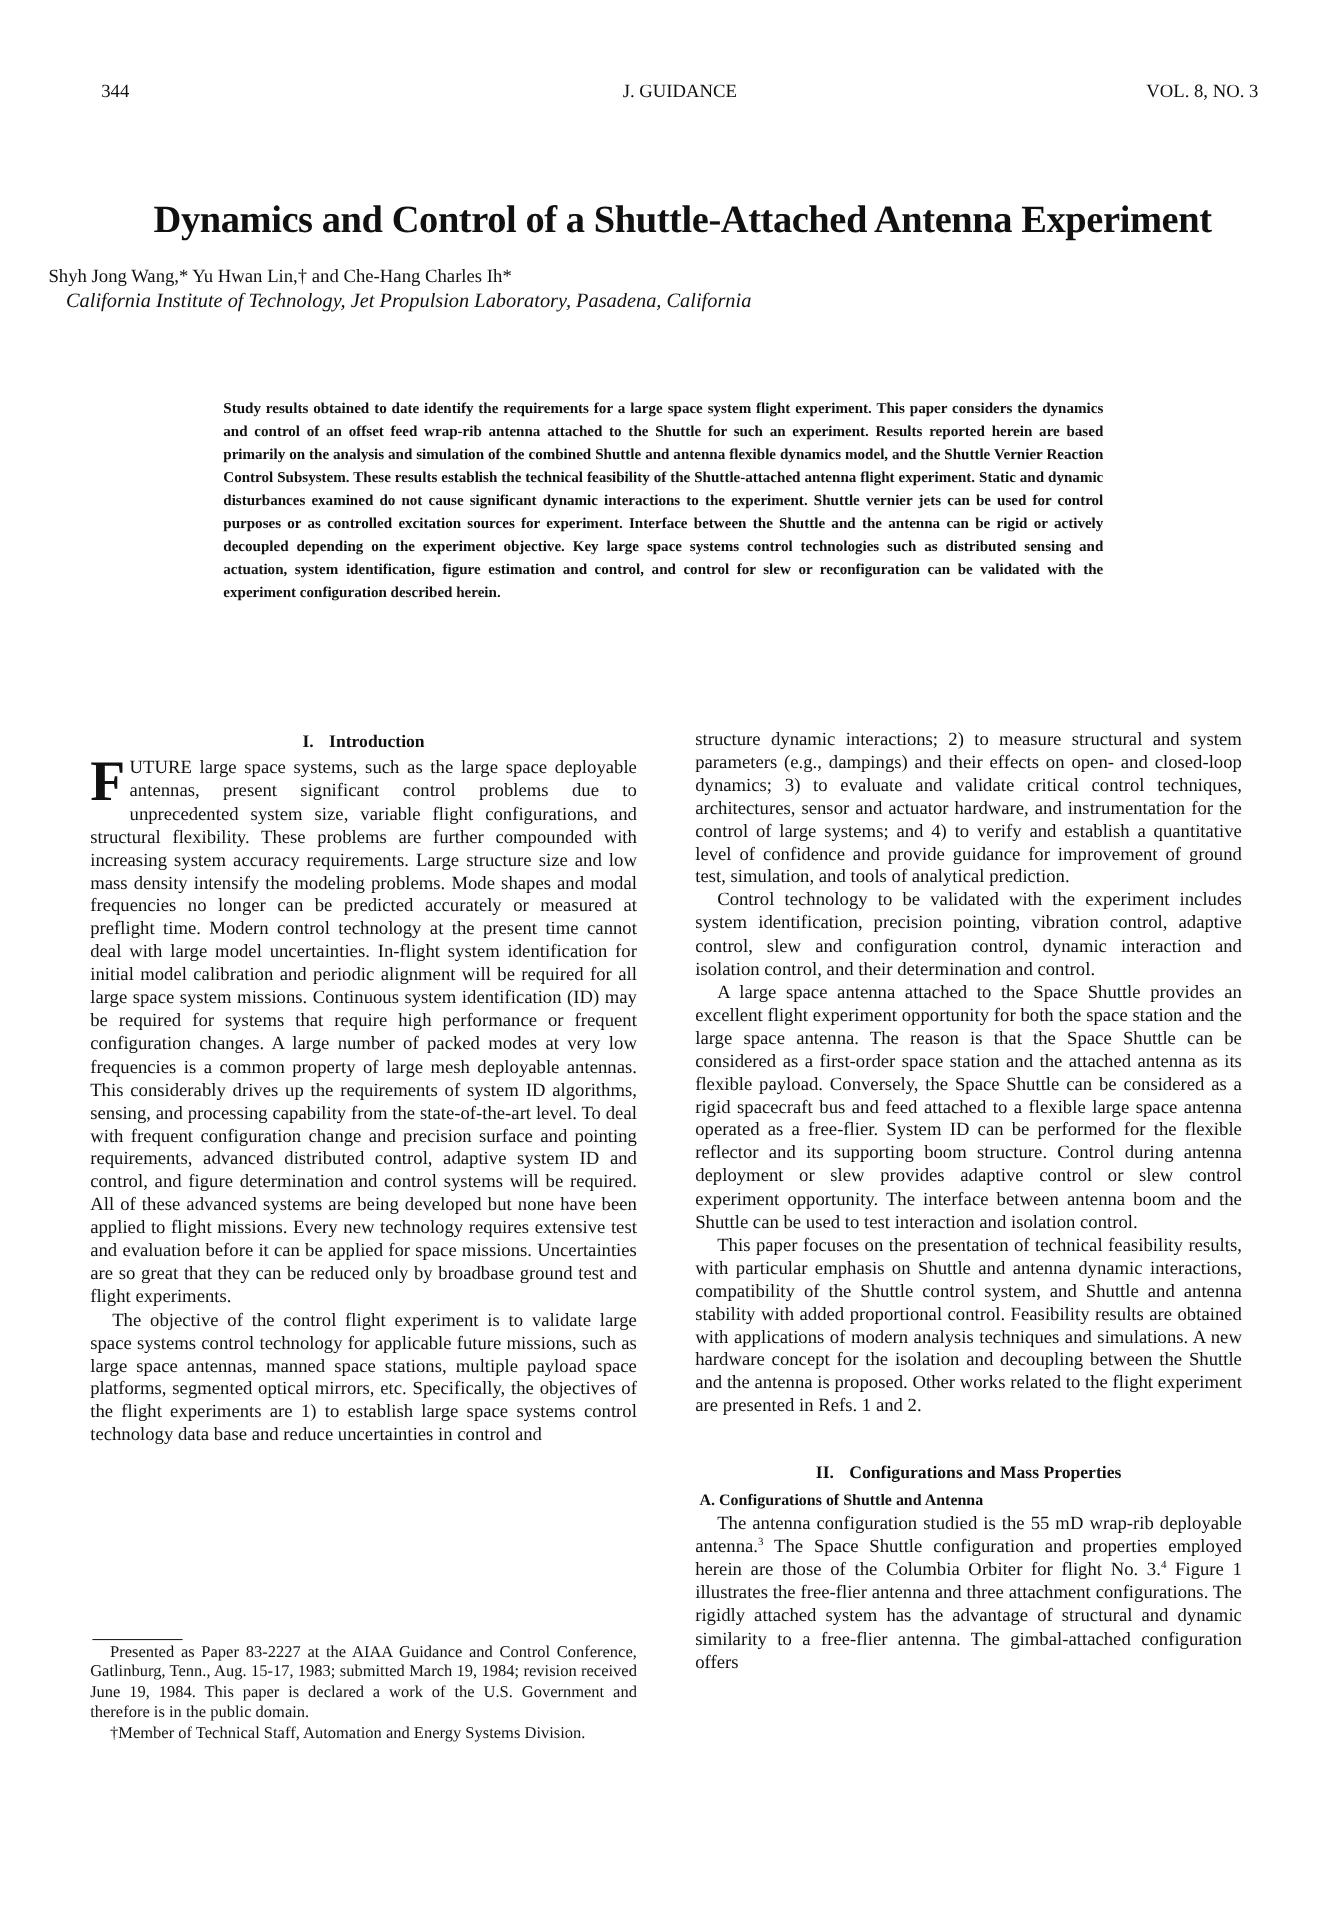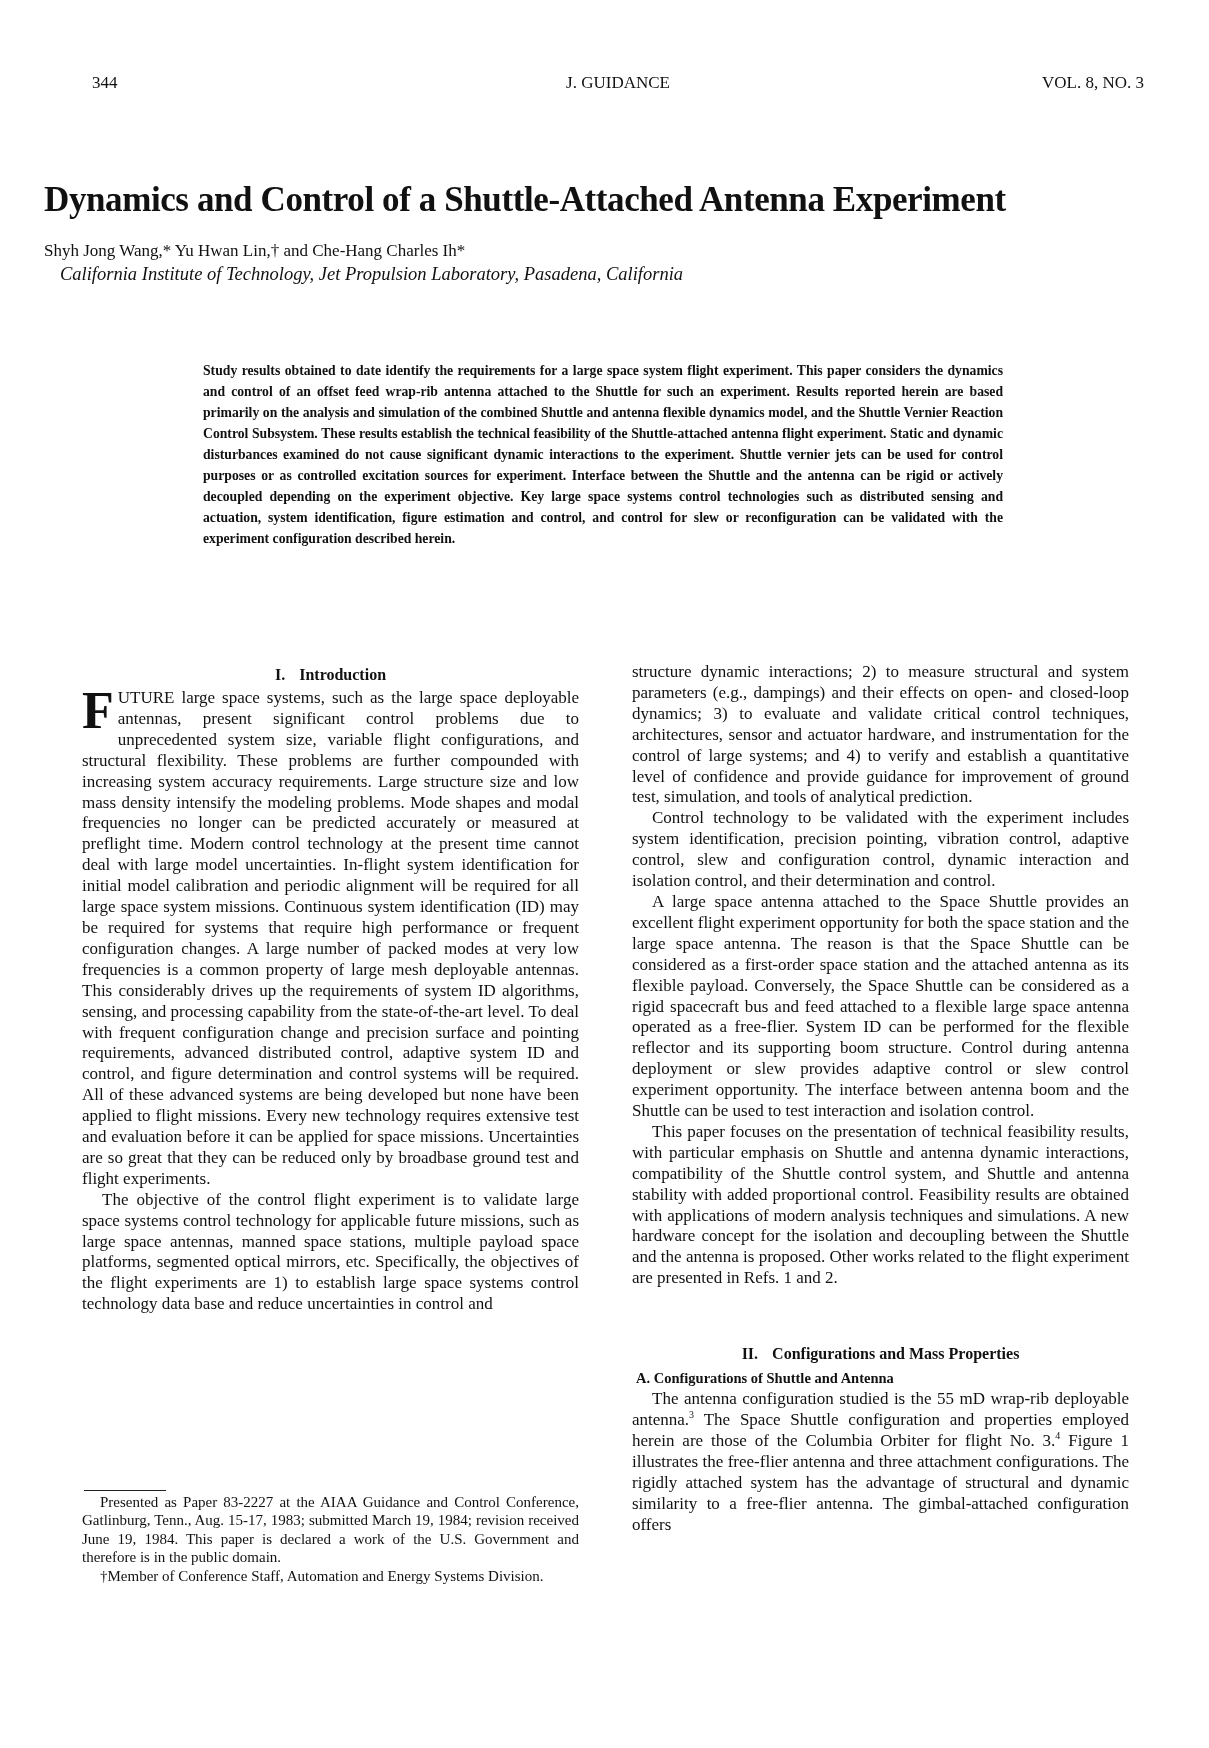--- a/index.html
+++ b/index.html
@@ -9,21 +9,21 @@
     }
     .running-head {
       position: absolute; top: 72px; left: 92px; width: 1052px; height: 22px;
       font-size: 17px; line-height: 22px;
     }
     .running-head .pg { position: absolute; left: 0; top: 0; }
     .running-head .jn { position: absolute; left: 0; width: 100%; text-align: center; top: 0; }
     .running-head .vol { position: absolute; right: 0; top: 0; text-align: right; }
 
     .title {
-      position: absolute; top: 178px; left: 44px; width: 1089px; 
+      position: absolute; top: 178px; left: 76px; width: 1089px; text-align: center;
       font-weight: bold; font-size: 35px; line-height: 44px; letter-spacing: -0.4px;
     }
     .authors {
       position: absolute; top: 240px; left: 44px; width: 1089px; text-align: left;
       font-size: 17px; line-height: 22px;
     }
     .affil {
       position: absolute; top: 263px; left: 60px; width: 1089px; 
       font-size: 18.5px; line-height: 22px; font-style: italic;
     }
@@ -55,21 +55,21 @@
       margin: 3px 4px 0 0; padding: 0;
     }
     .footnote-rule {
       position: absolute; left: 84px; top: 1490px; width: 82px; height: 1px; background: #222;
     }
     .footnotes {
       position: absolute; left: 82px; top: 1493px; width: 497px;
       font-size: 15px; line-height: 18.4px; text-align: justify;
     }
     .footnotes p { margin: 0; text-indent: 18px; }
-    .sec2 { margin-top: 52px; }
+    .sec2 { margin-top: 38px; }
     sup { font-size: 10px; line-height: 0; }
   </style>
 </head>
 <body>
 
 <div class="running-head">
   <span class="pg">344</span>
   <span class="jn">J. GUIDANCE</span>
   <span class="vol">VOL. 8, NO. 3</span>
 </div>
@@ -86,21 +86,21 @@
   </h2>
   <p class="para first">
     <span class="dropcap">F</span><span>UTURE large space systems, such as the large space deployable antennas, present significant control problems due to unprecedented system size, variable flight configurations, and structural flexibility. These problems are further compounded with increasing system accuracy requirements. Large structure size and low mass density intensify the modeling problems. Mode shapes and modal frequencies no longer can be predicted accurately or measured at preflight time. Modern control technology at the present time cannot deal with large model uncertainties. In-flight system identification for initial model calibration and periodic alignment will be required for all large space system missions. Continuous system identification (ID) may be required for systems that require high performance or frequent configuration changes. A large number of packed modes at very low frequencies is a common property of large mesh deployable antennas. This considerably drives up the requirements of system ID algorithms, sensing, and processing capability from the state-of-the-art level. To deal with frequent configuration change and precision surface and pointing requirements, advanced distributed control, adaptive system ID and control, and figure determination and control systems will be required. All of these advanced systems are being developed but none have been applied to flight missions. Every new technology requires extensive test and evaluation before it can be applied for space missions. Uncertainties are so great that they can be reduced only by broadbase ground test and flight experiments.</span>
   </p>
   <p class="para">The objective of the control flight experiment is to validate large space systems control technology for applicable future missions, such as large space antennas, manned space stations, multiple payload space platforms, segmented optical mirrors, etc. Specifically, the objectives of the flight experiments are 1) to establish large space systems control technology data base and reduce uncertainties in control and</p>
 </div>
 
 <div class="footnote-rule"></div>
 <div class="footnotes">
   <p>Presented as Paper 83-2227 at the AIAA Guidance and Control Conference, Gatlinburg, Tenn., Aug. 15-17, 1983; submitted March 19, 1984; revision received June 19, 1984. This paper is declared a work of the U.S. Government and therefore is in the public domain.</p>
-  <p>†Member of Conference Staff, Automation and Energy Systems Division.</p>
+  <p>†Member of Technical Staff, Automation and Energy Systems Division.</p>
 </div>
 
 <div class="col col-right">
   <p class="para first">structure dynamic interactions; 2) to measure structural and system parameters (e.g., dampings) and their effects on open- and closed-loop dynamics; 3) to evaluate and validate critical control techniques, architectures, sensor and actuator hardware, and instrumentation for the control of large systems; and 4) to verify and establish a quantitative level of confidence and provide guidance for improvement of ground test, simulation, and tools of analytical prediction.</p>
   <p class="para">Control technology to be validated with the experiment includes system identification, precision pointing, vibration control, adaptive control, slew and configuration control, dynamic interaction and isolation control, and their determination and control.</p>
   <p class="para">A large space antenna attached to the Space Shuttle provides an excellent flight experiment opportunity for both the space station and the large space antenna. The reason is that the Space Shuttle can be considered as a first-order space station and the attached antenna as its flexible payload. Conversely, the Space Shuttle can be considered as a rigid spacecraft bus and feed attached to a flexible large space antenna operated as a free-flier. System ID can be performed for the flexible reflector and its supporting boom structure. Control during antenna deployment or slew provides adaptive control or slew control experiment opportunity. The interface between antenna boom and the Shuttle can be used to test interaction and isolation control.</p>
   <p class="para">This paper focuses on the presentation of technical feasibility results, with particular emphasis on Shuttle and antenna dynamic interactions, compatibility of the Shuttle control system, and Shuttle and antenna stability with added proportional control. Feasibility results are obtained with applications of modern analysis techniques and simulations. A new hardware concept for the isolation and decoupling between the Shuttle and the antenna is proposed. Other works related to the flight experiment are presented in Refs. 1 and 2.</p>
 
   <h2 class="sec-head sec2">
     <span class="num">II.</span><span>Configurations and Mass Properties</span>

